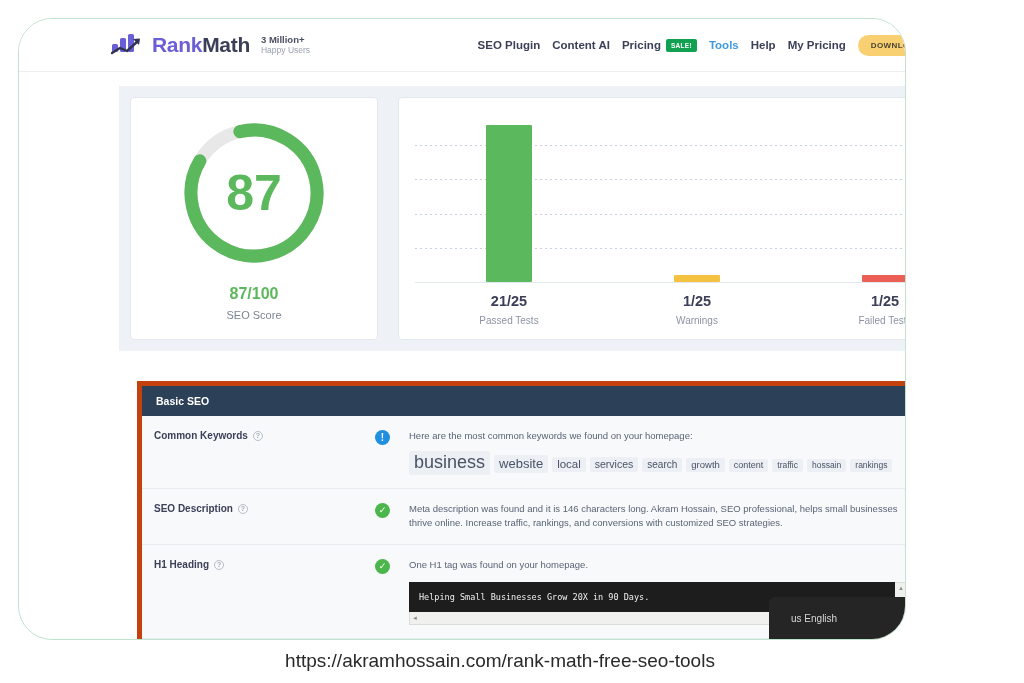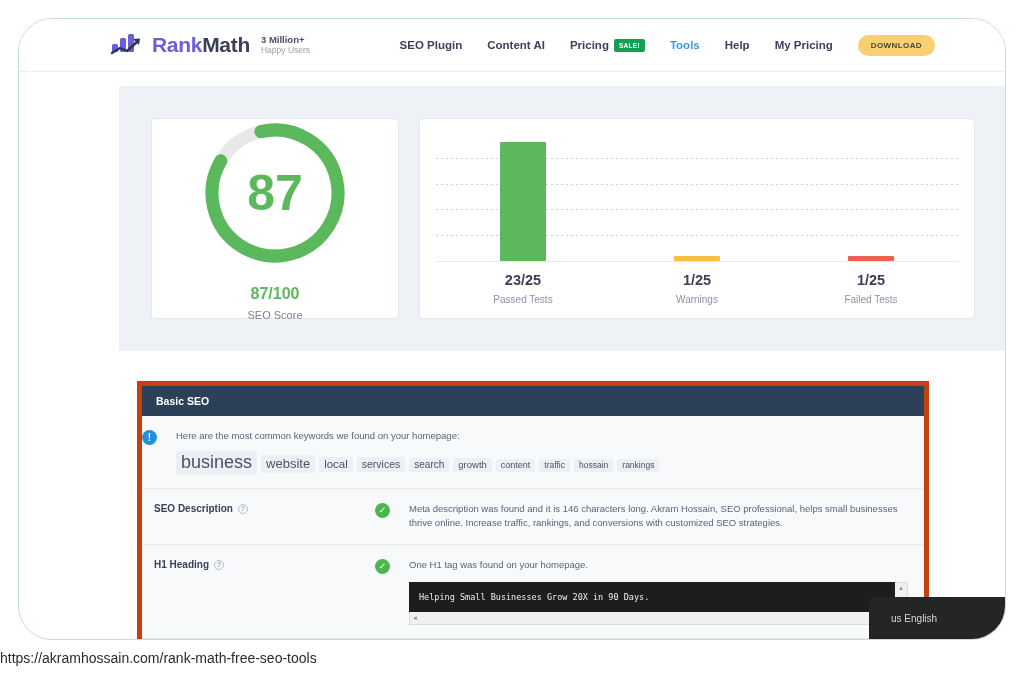--- a/index.html
+++ b/index.html
@@ -7,21 +7,21 @@
     width: 1024px; height: 683px;
     background: #ffffff;
     font-family: "Liberation Sans", sans-serif;
     overflow: hidden;
   }
 
   
   #frame {
     position: absolute;
     left: 18px; top: 18px;
-    width: 988px; height: 622px;
+    width: 888px; height: 622px;
     border: 1px solid #bfe3cc;
     border-radius: 34px;
     background: #ffffff;
     overflow: hidden;
   }
 
   
   #navbar {
     position: absolute; left: 0; top: 0;
     width: 988px; height: 53px;
@@ -33,21 +33,21 @@
   #logo-mark { width: 34px; height: 22px; margin-right: 7px; position: relative; }
   #brand-name { font-size: 21px; font-weight: bold; letter-spacing: -.3px; }
   .brand-rank { color: #6a5fd6; }
   .brand-math { color: #3b3f57; }
   #brand-tagline { margin-left: 11px; line-height: 1.15; }
   #tagline-1 { font-size: 9.5px; font-weight: bold; color: #4b4f63; display: block; }
   #tagline-2 { font-size: 8.5px; color: #9aa0ae; display: block; }
 
   #navmenu {
     margin-left: auto; margin-right: 72px;
-    display: flex; align-items: center; gap: 25px;
+    display: flex; align-items: center; gap: 12px;
   }
   .navlink {
     font-size: 11.5px; font-weight: bold; color: #3b3f57;
     white-space: nowrap; cursor: pointer;
   }
   .navlink.active { color: #3f9ae0; }
   .nav-pricing-wrap { display: flex; align-items: center; gap: 5px; }
   #sale-badge {
     background: #12a150; color: #fff;
     font-size: 6.5px; font-weight: bold; letter-spacing: .3px;
@@ -58,21 +58,21 @@
     font-size: 8px; font-weight: bold; letter-spacing: .4px;
     padding: 6px 13px; border-radius: 11px; border: none;
     cursor: pointer; font-family: inherit;
   }
 
   
   #summary {
     position: absolute; left: 100px; top: 67px;
     width: 888px; height: 265px;
     background: #eef1f6;
-    padding: 32px;
+    padding: 11px;
     display: flex; gap: 20px;
   }
   .card {
     background: #ffffff;
     border: 1px solid #e3e8ef;
     border-radius: 4px;
   }
   #score-card { width: 248px; display: flex; flex-direction: column;
     align-items: center; justify-content: center; }
   #gauge { position: relative; width: 152px; height: 152px; }
@@ -179,21 +179,21 @@
     background: #252525; color: #d6d6d6;
     border-top-left-radius: 6px; border-bottom-right-radius: 18px;
     font-size: 10px;
     display: flex; align-items: center; padding-left: 22px;
     cursor: pointer;
   }
 
   
   #caption {
     position: absolute; left: 0; top: 650px; width: 1000px;
-    text-align: left; font-size: 14px; color: #2a2a2a;
+    text-align: center; font-size: 19px; color: #2a2a2a;
   }
 </style>
 </head>
 <body>
 
 <div id="frame">
 
   <div id="navbar">
 
     <div id="brand">
@@ -255,39 +255,43 @@
           </div>
           <div class="bar-col" style="left: 33.3333%; width: 33.3333%; height: 100%; align-items: flex-end;">
             <div class="bar" title="1/25 Warnings" style="height: 4%; background: rgb(245, 193, 65);"></div>
           </div>
           <div class="bar-col" style="left: 66.6667%; width: 33.3333%; height: 100%; align-items: flex-end;">
             <div class="bar" title="1/25 Failed Tests" style="height: 4%; background: rgb(236, 95, 85);"></div>
           </div>
         </div>
       <div id="labels">
           <div class="label-col">
-            <div class="label-value">23/25</div>
+            <div class="label-value">21/25</div>
             <div class="label-caption">Passed Tests</div>
           </div>
           <div class="label-col">
             <div class="label-value">1/25</div>
             <div class="label-caption">Warnings</div>
           </div>
           <div class="label-col">
             <div class="label-value">1/25</div>
             <div class="label-caption">Failed Tests</div>
           </div>
         </div>
     </div>
   </div>
 
   <div id="results">
     <div id="table-header">Basic SEO</div>
     <div id="rows-container">
         <div class="row">
+          <div class="row-label">
+            <span>Common Keywords</span>
+            <span class="help-icon">?</span>
+          </div>
           <div class="row-body">
             <div class="status-icon info"></div>
             <div class="row-content">
               <div class="row-text">Here are the most common keywords we found on your homepage:</div>
               <div id="keyword-tags">
                 <span class="kw" style="font-size: 18px;">business</span>
                 <span class="kw" style="font-size: 13px;">website</span>
                 <span class="kw" style="font-size: 11.5px;">local</span>
                 <span class="kw" style="font-size: 10.5px;">services</span>
                 <span class="kw" style="font-size: 10px;">search</span>

